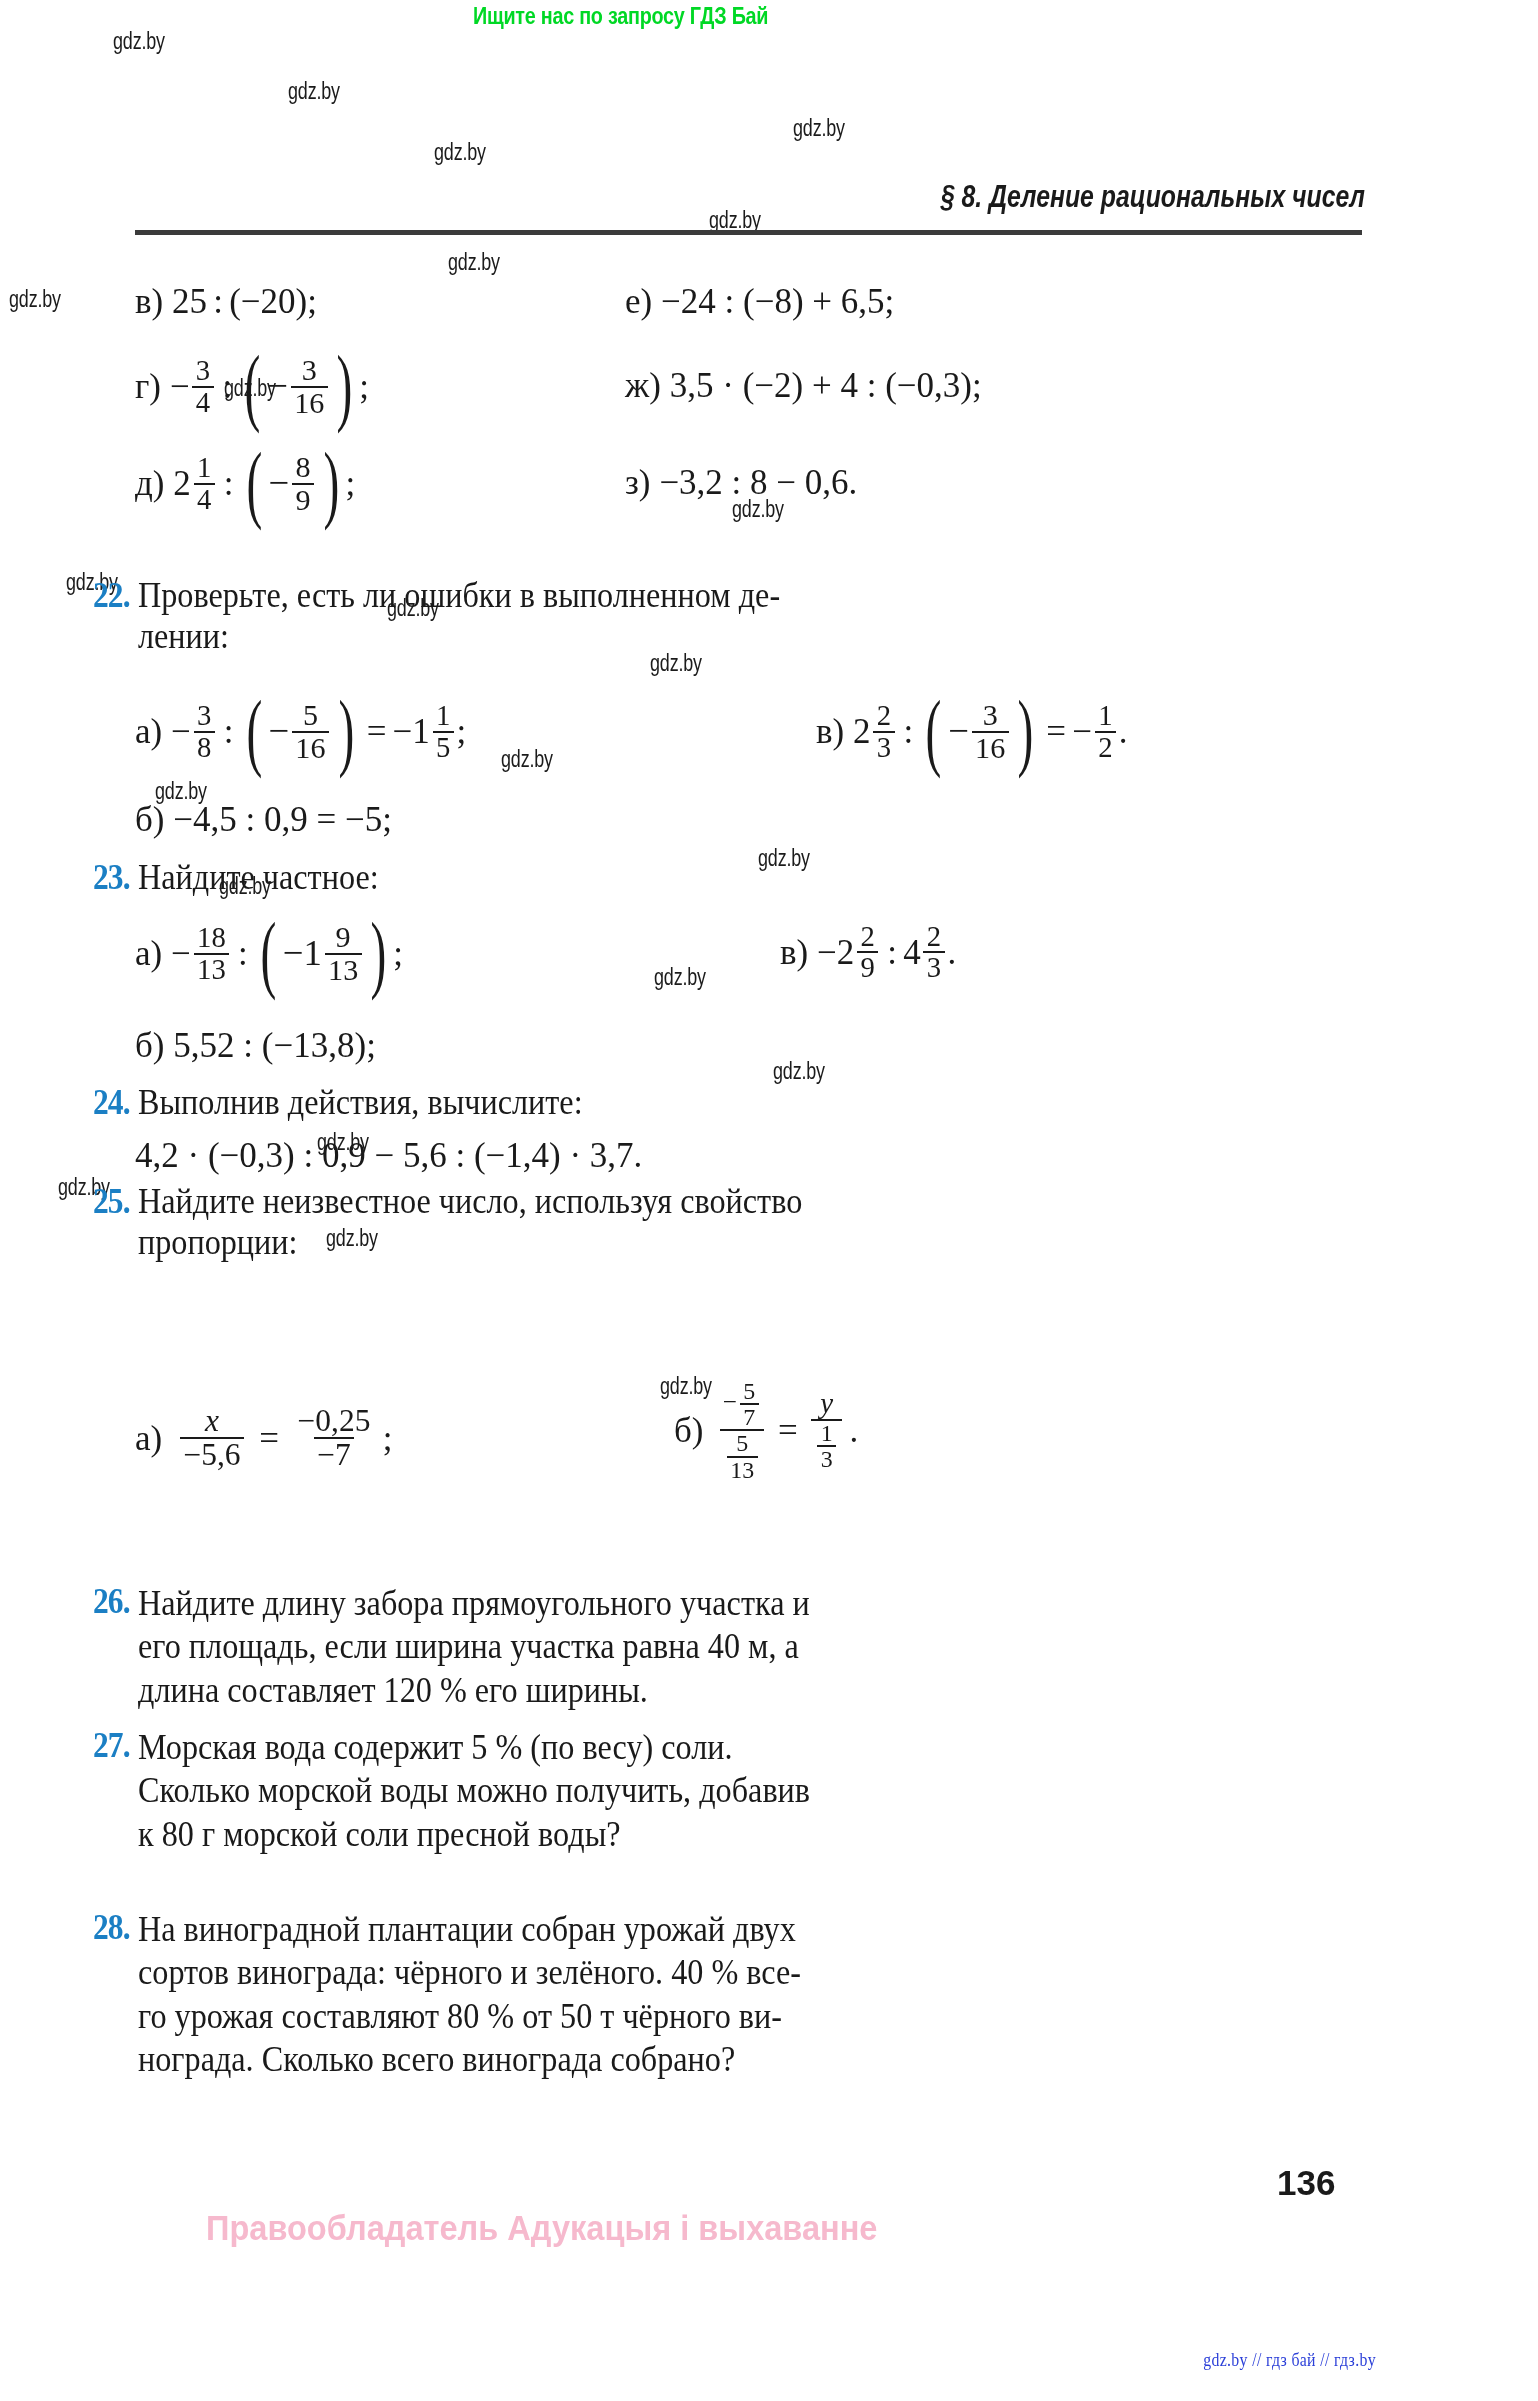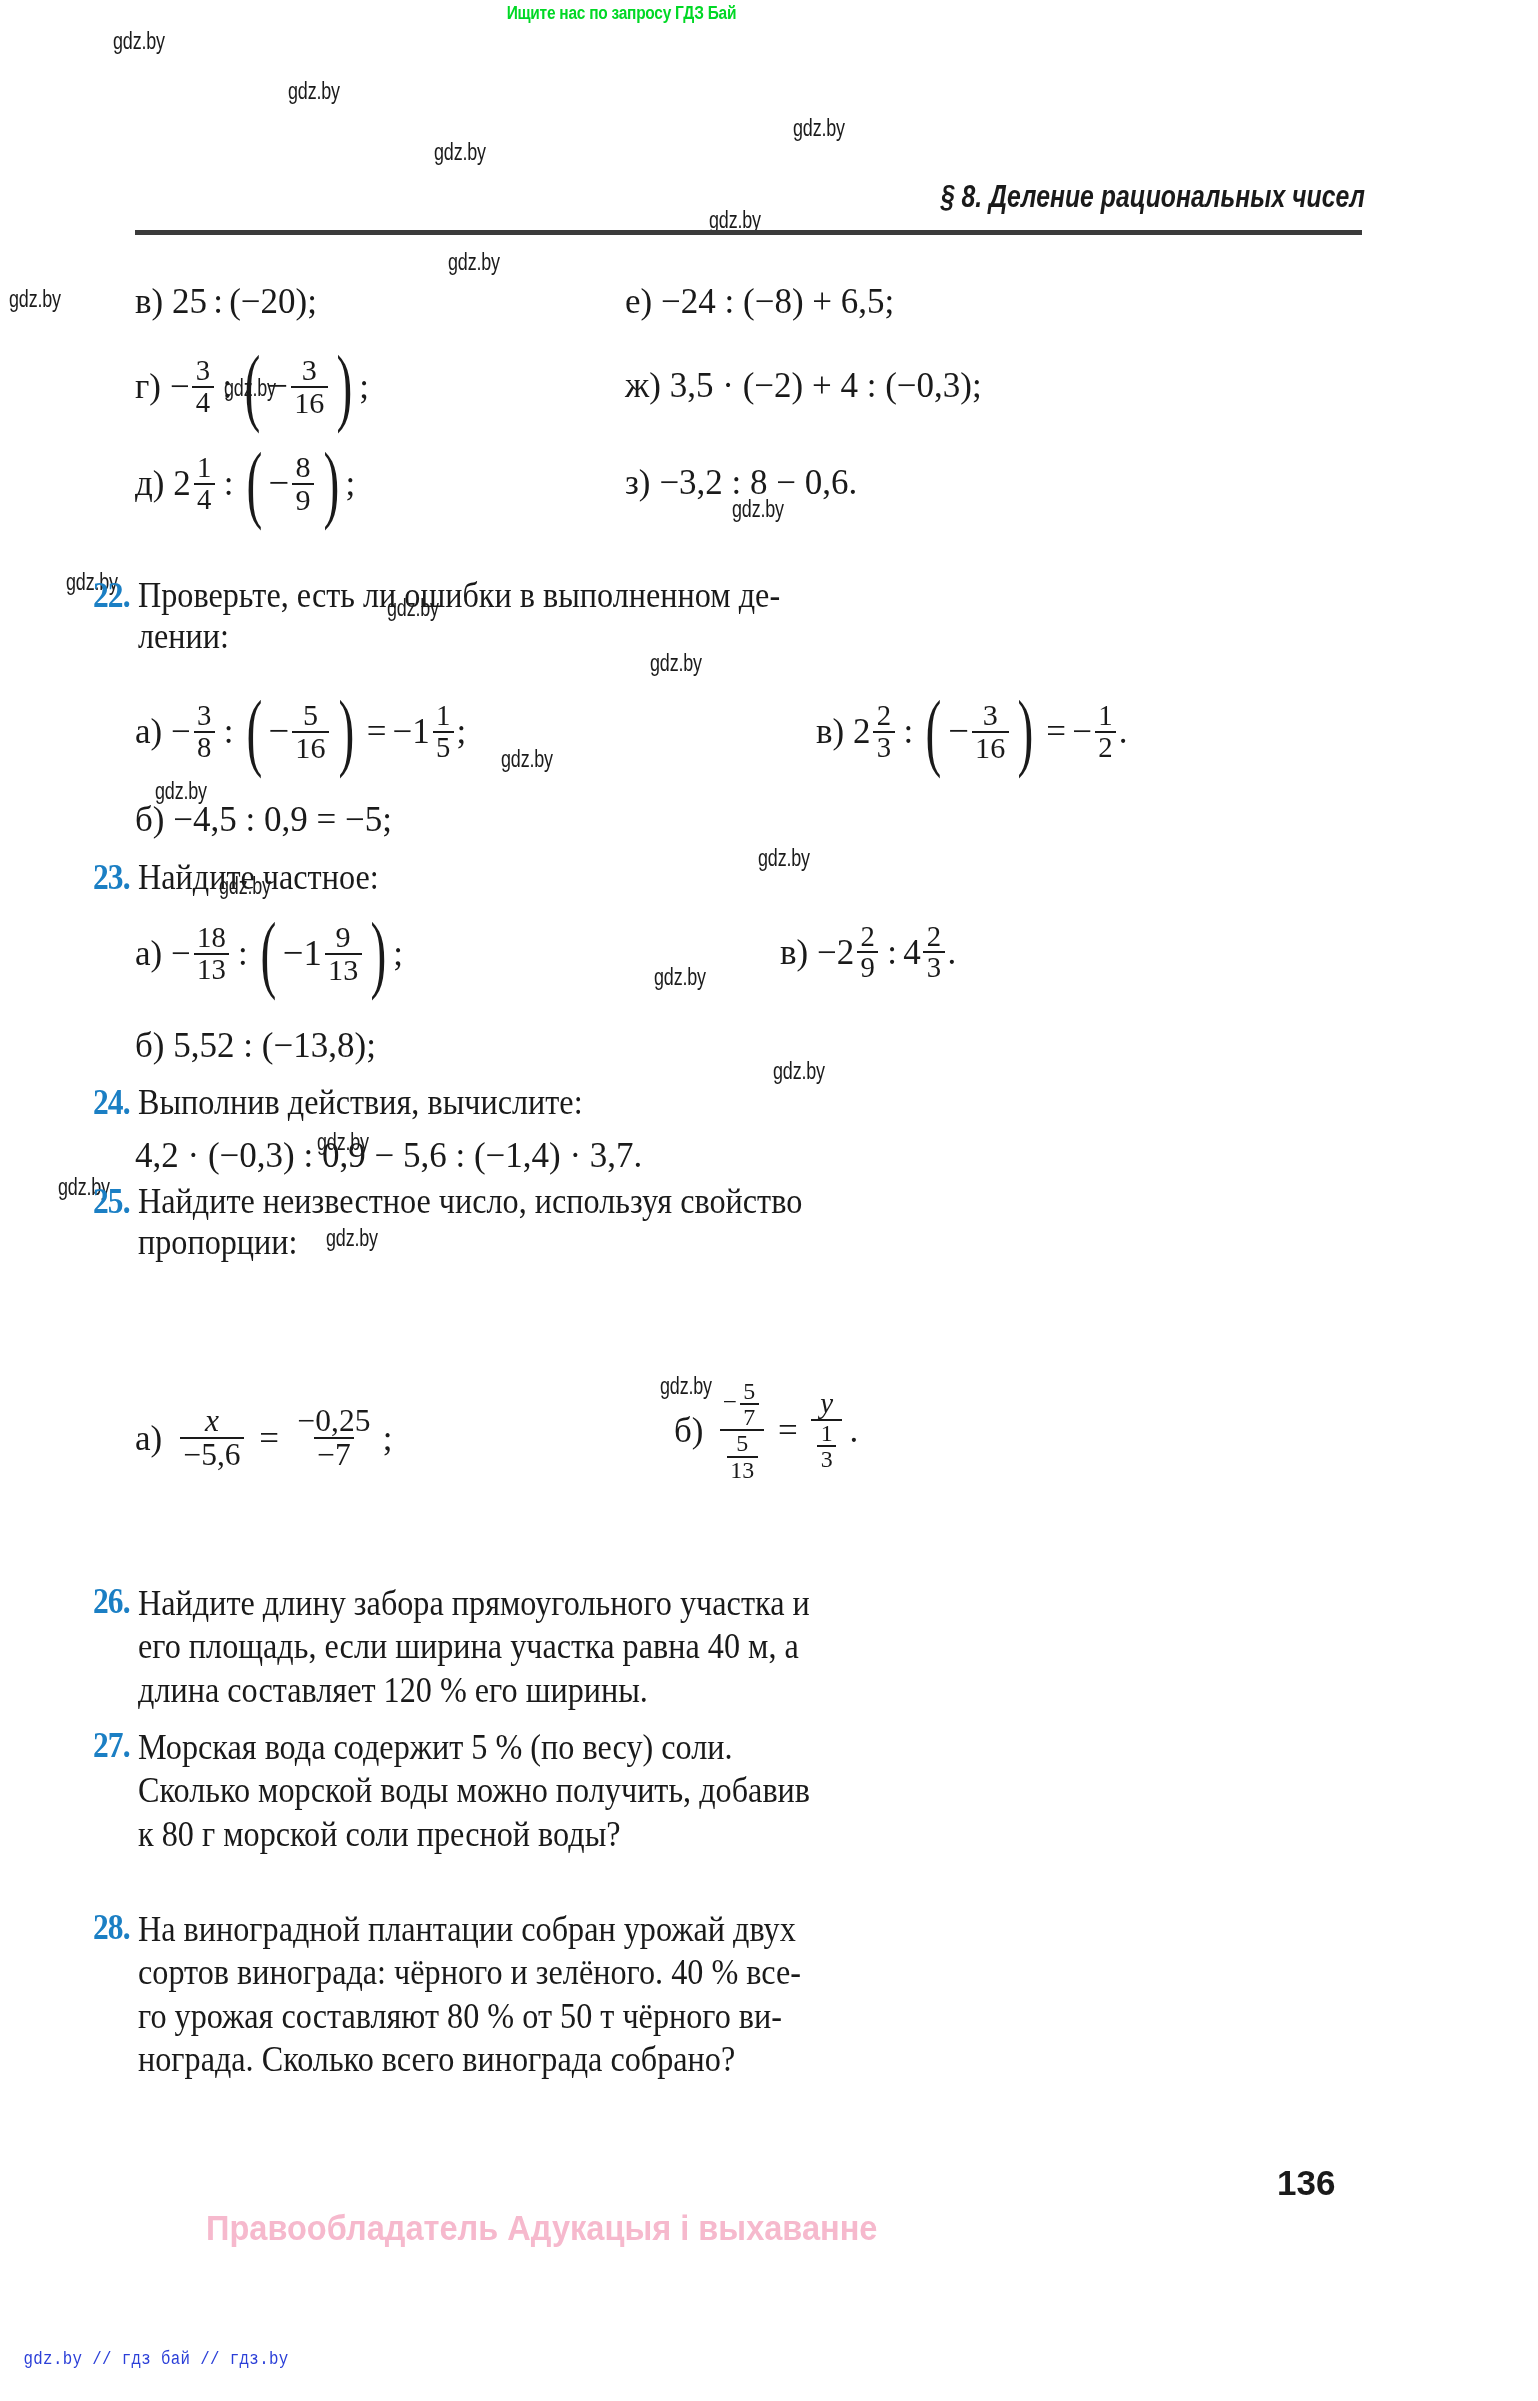--- a/index.html
+++ b/index.html
@@ -28,21 +28,21 @@
     letter-spacing: -0.2px;
     pointer-events: none;
   }
   .banner-top {
     position: absolute;
     top: 2.7px;
     left: 0;
     width: 1242px;
     text-align: center;
     font-family: "Liberation Sans", sans-serif;
-    font-size: 18px;
+    font-size: 23px;
     font-weight: bold;
     color: #00d825;
     letter-spacing: -0.3px;
   }
   .banner-top span { display: inline-block; transform: scaleX(0.86); }
 
   
   .section-title {
     position: absolute;
     left: 798px;
@@ -148,22 +148,22 @@
     color: #f6b9cd;
     white-space: nowrap;
     transform: scaleX(0.93);
     transform-origin: left center;
   }
   .footer-links {
     position: absolute;
     left: 0;
     top: 2349px;
     width: 1391px;
-    text-align: left;
-    font-family: Liberation Mono, monospace;
+    text-align: right;
+    font-family: Liberation Serif, serif;
     font-size: 18.6px;
     color: #2b3fd8;
     letter-spacing: 0.4px;
   }
   .footer-links span { display:inline-block; transform: scaleX(0.85); }
 </style>
 </head>
 <body>
 
 <div class="banner-top">

